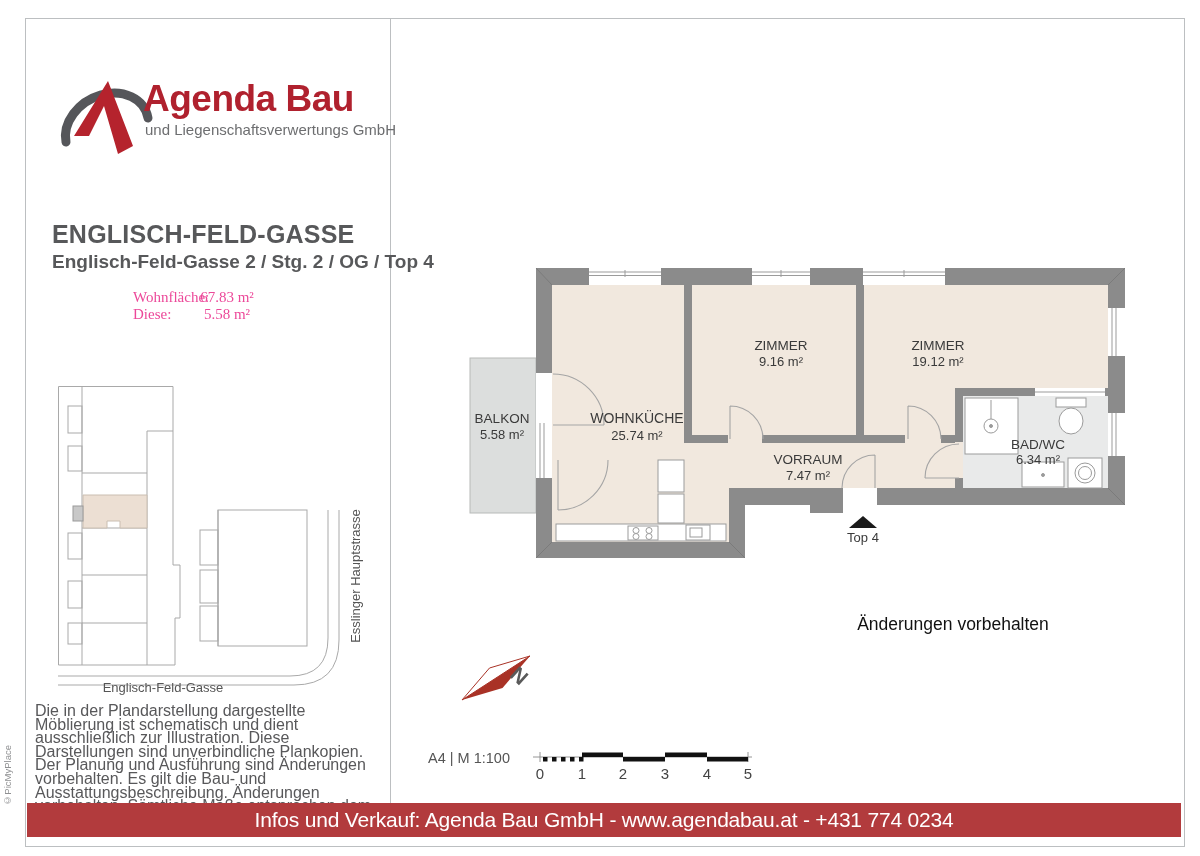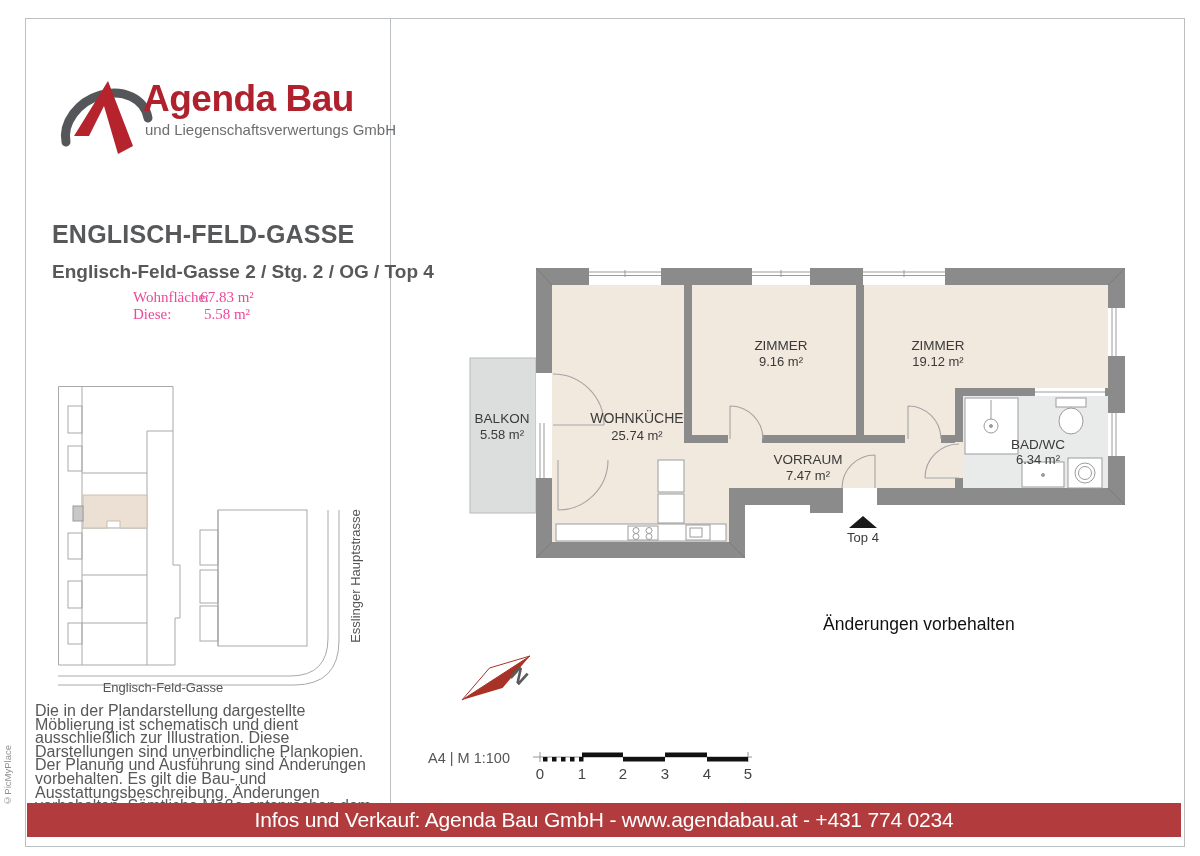--- a/index.html
+++ b/index.html
@@ -4,26 +4,26 @@
 <style>
   html,body{margin:0;padding:0;background:#ffffff;}
   #page{position:relative;width:1200px;height:856px;background:#ffffff;overflow:hidden;
         font-family:"Liberation Sans",sans-serif;margin-top:8px;}
   .abs{position:absolute;}
   #frame{left:25px;top:10px;width:1158px;height:827px;border:1px solid #bcbfc1;}
   #divider{left:390px;top:10px;width:1px;height:785px;background:#bcbfc1;}
   #brand-name{left:143px;top:70px;font-size:37px;font-weight:bold;color:#b0212e;letter-spacing:-.5px;}
   #brand-sub{left:145px;top:113px;font-size:15px;color:#6d6e70;}
   #title{left:52px;top:212px;font-size:25px;font-weight:bold;color:#57585a;letter-spacing:.2px;}
-  #subtitle{left:52px;top:253px;font-size:19px;font-weight:bold;color:#57585a;}
+  #subtitle{left:52px;top:243px;font-size:19px;font-weight:bold;color:#57585a;}
   .arow{height:17px;font-size:15px;color:#ec4899;font-family:Liberation Serif, serif;}
   .alabel{left:133px;width:100px;text-align:left;}
   .avalue{left:192px;width:70px;text-align:center;}
   #disclaimer{left:35px;top:696px;width:345px;font-size:16px;line-height:13.6px;color:#58585a;}
-  #changes{left:823px;top:606px;width:260px;font-size:17.5px;color:#111;}
+  #changes{left:823px;top:606px;width:260px;text-align:center;font-size:17.5px;color:#111;}
   #footer{left:27px;top:795px;width:1154px;height:34px;background:#b23b3d;}
   #footer div{width:100%;text-align:center;line-height:34px;color:#fff;font-size:21px;
               font-weight:normal;letter-spacing:-.2px;}
   #watermark{left:2px;top:737px;font-size:9.5px;color:#8f9092;writing-mode:vertical-rl;
              transform:rotate(180deg);}
   svg text{font-family:"Liberation Sans",sans-serif;}
   .plan-label{fill:#3a3a3a;text-anchor:middle;}
 </style>
 </head>
 <body>

